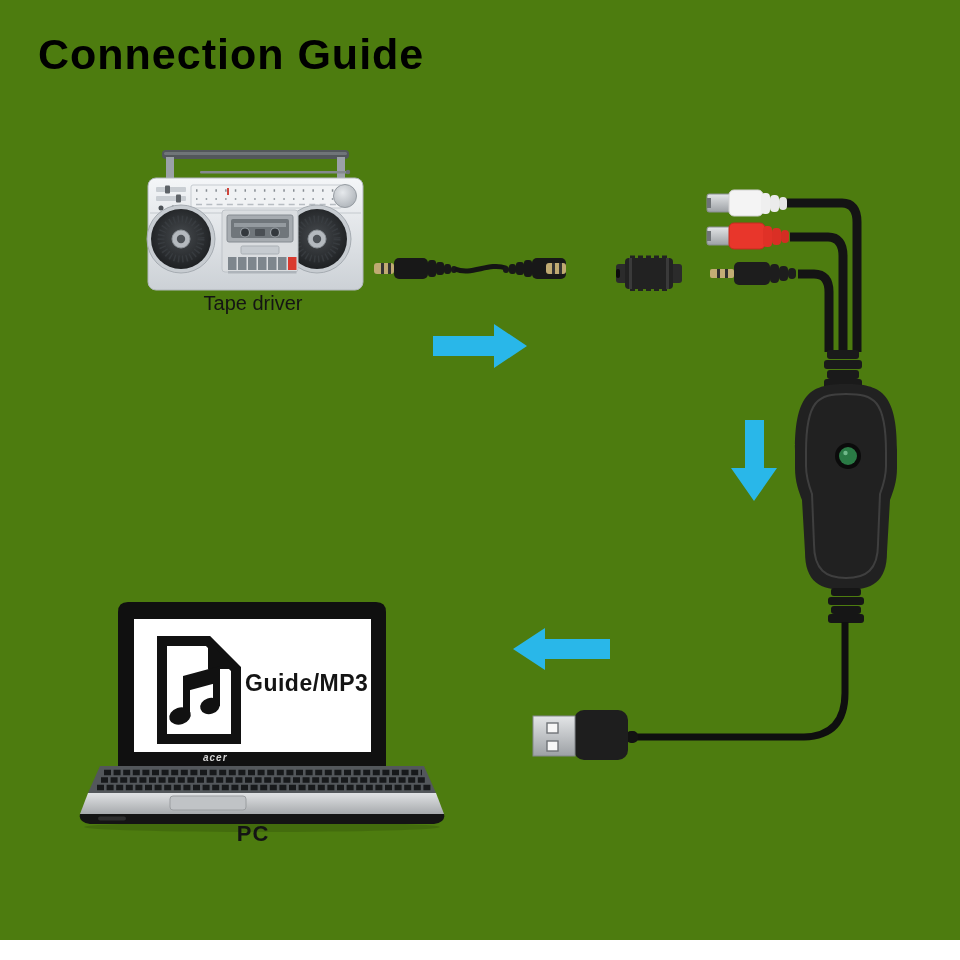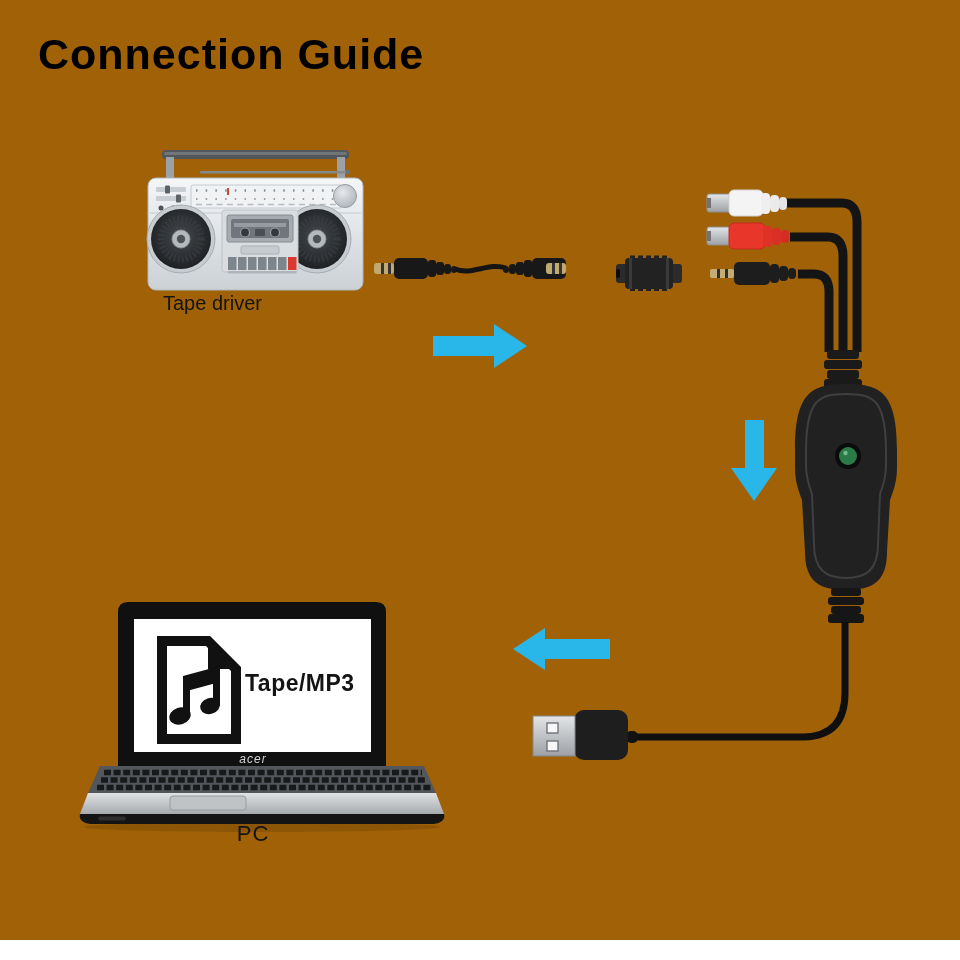--- a/index.html
+++ b/index.html
@@ -1,27 +1,27 @@
 <!DOCTYPE html>
 <html><head>
 <meta charset="utf-8">
 <style>
   html,body{margin:0;padding:0;background:#fff;}
   body{width:960px;height:960px;overflow:hidden;font-family:"Liberation Sans",sans-serif;}
-  .canvas{position:relative;width:960px;height:940px;background:#a16207;}
+  .canvas{position:relative;width:960px;height:940px;background:#4d7c0f;}
   .abs{position:absolute;}
   svg{position:absolute;left:0;top:0;}
   .title{left:38px;top:30px;font-size:43px;font-weight:bold;color:#000;letter-spacing:1px;white-space:nowrap;}
   .lbl{color:#141414;white-space:nowrap;}
-  .lbl-tape{left:163px;top:292px;width:180px;font-size:20px;}
+  .lbl-tape{left:163px;top:292px;width:180px;text-align:center;font-size:20px;}
   .lbl-cable{left:378px;top:302px;width:192px;text-align:center;font-size:17px;word-spacing:4px;}
   .lbl-conv{left:570px;top:290px;width:160px;text-align:center;font-size:17px;line-height:16.5px;}
   .lbl-wave{left:245px;top:670px;font-size:23px;font-weight:bold;letter-spacing:0.5px;}
-  .lbl-brand{left:203px;top:752px;width:100px;text-align:center;font-size:12px;font-style:italic;font-weight:normal;color:#d5d5d5;letter-spacing:1px;}
-  .lbl-pc{left:203px;top:821px;width:100px;text-align:center;font-size:22px;letter-spacing:1px;}
+  .lbl-brand{left:203px;top:752px;width:100px;text-align:left;font-size:10px;font-style:italic;font-weight:bold;color:#d5d5d5;letter-spacing:1px;}
+  .lbl-pc{left:203px;top:821px;width:100px;text-align:center;font-size:22px;letter-spacing:1px;font-weight:bold;}
 </style>
 </head>
 <body>
 
 <div class="canvas">
 
   <svg width="960" height="960" viewBox="0 0 960 960">
     <defs>
       <linearGradient id="g-body" x1="0" y1="0" x2="0" y2="1">
         <stop offset="0" stop-color="#f4f6f8"></stop>
@@ -266,17 +266,17 @@
       <polygon points="88,793 436,793 444,814 80,814" fill="url(#g-palm)"></polygon>
       <rect x="170" y="796" width="76" height="14" rx="3" fill="#c0c3c6" stroke="#9a9da0"></rect>
 
       <path d="M80,814 H444 Q446,822 434,824 H90 Q78,822 80,814 Z" fill="#141414"></path>
       <rect x="98" y="816.5" width="28" height="4" rx="2" fill="#2e2e2e"></rect>
     </g>
   </svg>
 
   <div class="abs title">Connection Guide</div>
   <div class="abs lbl lbl-tape">Tape driver</div>
-  <div class="abs lbl lbl-wave">Tape/MP3</div>
+  <div class="abs lbl lbl-wave">Guide/MP3</div>
   <div class="abs lbl-brand">acer</div>
   <div class="abs lbl lbl-pc">PC</div>
 
 </div>
 
 </body></html>

